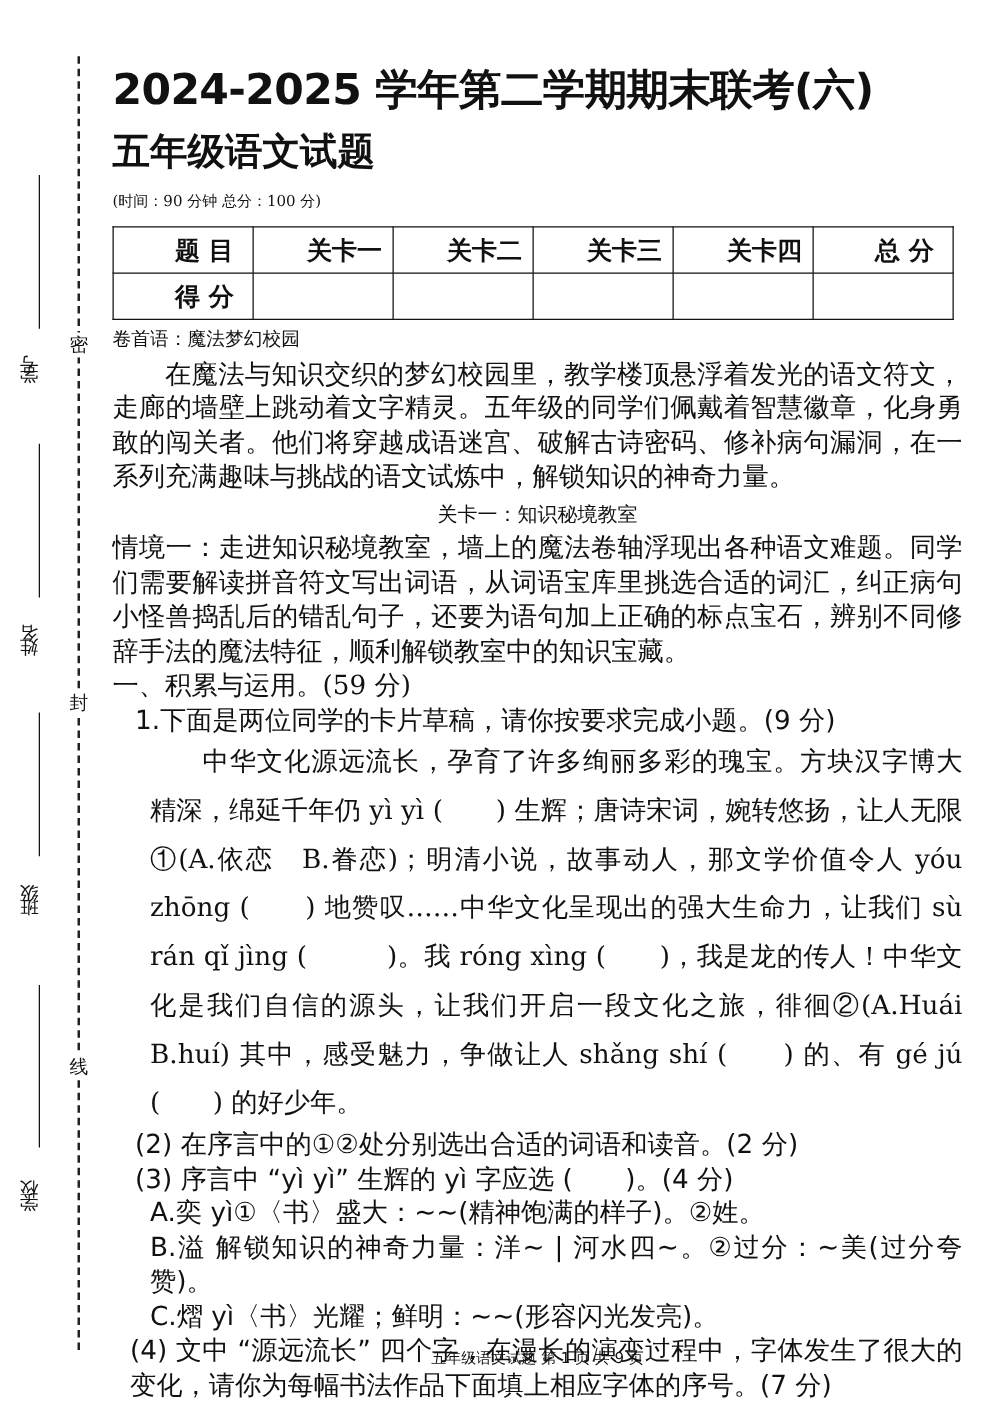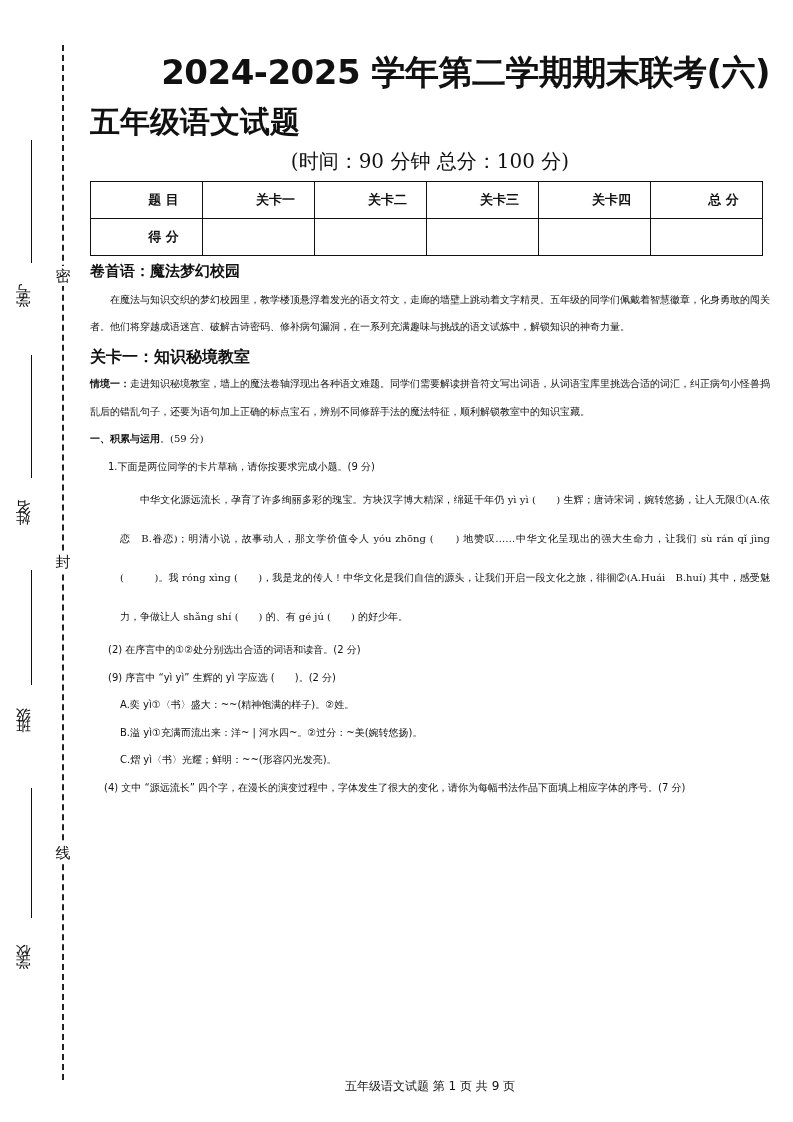--- a/index.html
+++ b/index.html
@@ -18,46 +18,46 @@
     font-family: "DejaVu Serif", serif;
   }
   .field-line { position: absolute; left: 31px; width: 0; border-left: 1.5px solid #111; }
   .field-label {
     position: absolute; left: 14px; width: 22px; font-size: 15px;
     writing-mode: vertical-rl; transform: rotate(180deg); letter-spacing: 10px;
     font-family: "DejaVu Serif", serif;
   }
 
   .title {
-    position: absolute; top: 50px; left: 90px; width: 680px; text-align: right;
+    position: absolute; top: 50px; left: 90px; width: 680px; text-align: left;
     font-family: "DejaVu Sans", "Liberation Sans", sans-serif; font-weight: bold;
     font-size: 34px; line-height: 44px; letter-spacing: -0.5px;
   }
   .subtitle {
     position: absolute; top: 102px; left: 90px; width: 680px; text-align: left;
     font-family: "DejaVu Sans", sans-serif; font-weight: bold; font-size: 30px; line-height: 40px;
   }
   .meta {
-    position: absolute; top: 149px; left: 90px; width: 680px; text-align: center;
-    font-size: 20px; line-height: 24px;
+    position: absolute; top: 149px; left: 90px; width: 680px; text-align: left;
+    font-size: 12px; line-height: 24px;
   }
   table.score {
     position: absolute; top: 181px; left: 90px; width: 673px; border-collapse: collapse;
     font-family: "DejaVu Sans", sans-serif;
   }
   table.score td {
-    border: 1.5px solid #111; height: 34px; text-align: center; font-size: 13px;
+    border: 1.5px solid #111; height: 34px; text-align: center; font-size: 20px;
     font-weight: bold; width: 16.6%; padding-left: 35px;
   }
 
   .content { position: absolute; left: 90px; width: 680px; }
-  .p { font-size: 10px; line-height: 27.5px; text-align: justify; margin: 0; }
+  .p { font-size: 21px; line-height: 27.5px; text-align: justify; margin: 0; }
   .indent { text-indent: 2em; }
-  .bold { font-family: "DejaVu Sans", sans-serif; font-weight: bold; }
-  .center { }
+  .bold { font-family: "DejaVu Sans", sans-serif; font-weight: normal; }
+  .center { text-align: center; }
   .sans { font-family: "DejaVu Sans", sans-serif; }
   .ind1 { padding-left: 18px; }
   .ind2 { padding-left: 30px; }
   .footer {
     position: absolute; top: 1078px; left: 0; width: 860px; text-align: center; font-size: 12px;
     font-family: "DejaVu Sans", sans-serif;
   }
 </style>
 </head>
 <body>
@@ -111,20 +111,20 @@
   <p class="p indent">在魔法与知识交织的梦幻校园里，教学楼顶悬浮着发光的语文符文，走廊的墙壁上跳动着文字精灵。五年级的同学们佩戴着智慧徽章，化身勇敢的闯关者。他们将穿越成语迷宫、破解古诗密码、修补病句漏洞，在一系列充满趣味与挑战的语文试炼中，解锁知识的神奇力量。</p>
 
   <p class="p bold center" style="font-size:16px; margin-top:2px;">关卡一：知识秘境教室</p>
   <p class="p"><span class="bold">情境一：</span><span>走进知识秘境教室，墙上的魔法卷轴浮现出各种语文难题。同学们需要解读拼音符文写出词语，从词语宝库里挑选合适的词汇，纠正病句小怪兽捣乱后的错乱句子，还要为语句加上正确的标点宝石，辨别不同修辞手法的魔法特征，顺利解锁教室中的知识宝藏。</span></p>
 
   <p class="p"><span class="bold">一、积累与运用</span><span>。(59 分)</span></p>
   <p class="p sans ind1">1.下面是两位同学的卡片草稿，请你按要求完成小题。(9 分)</p>
   <p class="p indent ind2" style="line-height:39px;">中华文化源远流长，孕育了许多绚丽多彩的瑰宝。方块汉字博大精深，绵延千年仍 yì yì (　　) 生辉；唐诗宋词，婉转悠扬，让人无限①(A.依恋　B.眷恋)；明清小说，故事动人，那文学价值令人 yóu zhōng (　　) 地赞叹……中华文化呈现出的强大生命力，让我们 sù rán qǐ jìng (　　　)。我 róng xìng (　　)，我是龙的传人！中华文化是我们自信的源头，让我们开启一段文化之旅，徘徊②(A.Huái　B.huí) 其中，感受魅力，争做让人 shǎng shí (　　) 的、有 gé jú (　　) 的好少年。</p>
 
   <p class="p sans ind1">(2) 在序言中的①②处分别选出合适的词语和读音。(2 分)</p>
-  <p class="p sans ind1">(9) 序言中 “yì yì” 生辉的 yì 字应选 (　　)。(2 分)</p>
+  <p class="p sans ind1">(3) 序言中 “yì yì” 生辉的 yì 字应选 (　　)。(4 分)</p>
   <p class="p sans ind2">A.奕 yì①〈书〉盛大：~~(精神饱满的样子)。②姓。</p>
-  <p class="p sans ind2">B.溢 yì①充满而流出来：洋~ | 河水四~。②过分：~美(婉转悠扬)。</p>
+  <p class="p sans ind2">B.溢 解锁知识的神奇力量：洋~ | 河水四~。②过分：~美(过分夸赞)。</p>
   <p class="p sans ind2">C.熠 yì〈书〉光耀；鲜明：~~(形容闪光发亮)。</p>
   <p class="p sans" style="padding-left:14px;">(4) 文中 “源远流长” 四个字，在漫长的演变过程中，字体发生了很大的变化，请你为每幅书法作品下面填上相应字体的序号。(7 分)</p>
 </div>
 
 <div class="footer">五年级语文试题 第 1 页 共 9 页</div>
 
 </body></html>

